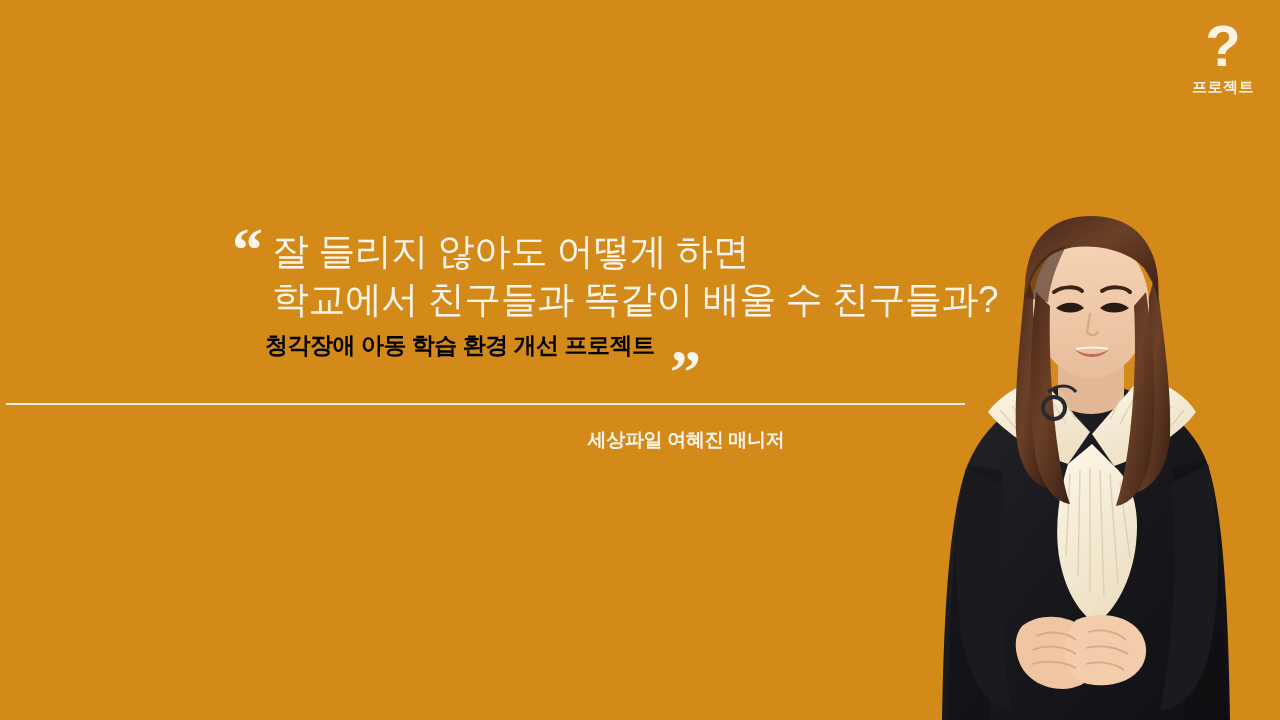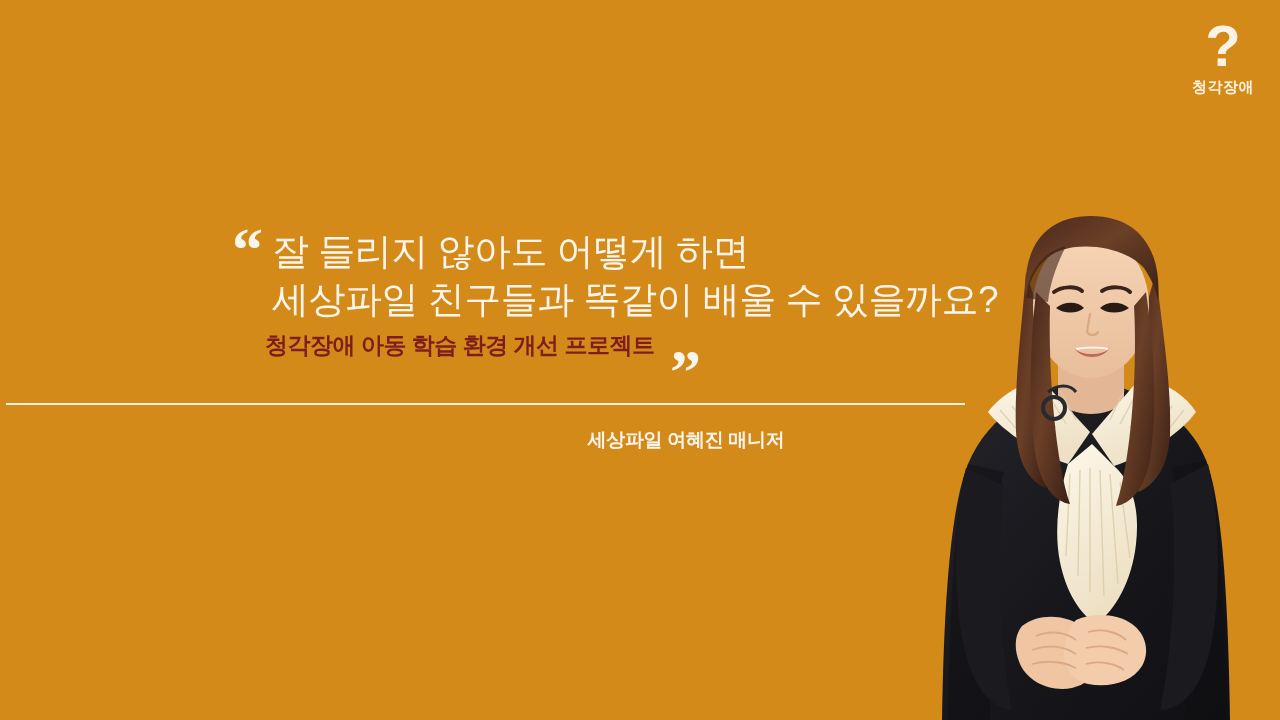--- a/index.html
+++ b/index.html
@@ -94,21 +94,21 @@
   }
   #qline1 { top: 16px; }
   #qline2 { top: 64px; }
   .qsub {
     position: absolute;
     left: 33px;
     top: 118px;
     font-size: 23px;
     line-height: 30px;
     font-weight: bold;
-    color: #7f1d1d;
+    color: #000000;
     white-space: nowrap;
     letter-spacing: -0.5px;
   }
 
   
   #divider {
     position: absolute;
     left: 6px;
     top: 403px;
     width: 959px;
@@ -129,21 +129,21 @@
     letter-spacing: -0.3px;
   }
 </style>
 </head>
 <body>
 
 <div id="stage" style="background: rgb(212, 138, 25);">
 
   <div id="logo">
     <span class="qmark">?</span>
-    <span class="brand">청각장애</span>
+    <span class="brand">프로젝트</span>
   </div>
 
   <div id="person">
     <svg viewBox="0 0 352 524" xmlns="http://www.w3.org/2000/svg">
       <defs>
         <linearGradient id="hairG" x1="0" y1="0" x2="1" y2="1">
           <stop offset="0%" stop-color="#4A281C"></stop>
           <stop offset="45%" stop-color="#6B4027"></stop>
           <stop offset="100%" stop-color="#3B2016"></stop>
         </linearGradient>
@@ -233,21 +233,21 @@
         <path d="M158 436 C 172 432 188 436 196 444"></path>
         <path d="M156 452 C 172 448 188 452 198 458"></path>
         <path d="M156 468 C 170 464 186 468 194 474"></path>
       </g>
     </svg>
   </div>
 
   <div id="quote-block">
     <span class="openquote">“</span>
     <div class="qline" id="qline1">잘 들리지 않아도 어떻게 하면</div>
-    <div class="qline" id="qline2">세상파일 친구들과 똑같이 배울 수 있을까요?</div>
+    <div class="qline" id="qline2">학교에서 친구들과 똑같이 배울 수 친구들과?</div>
     <div class="qsub">청각장애 아동 학습 환경 개선 프로젝트</div>
     <span class="closequote">”</span>
   </div>
 
   <div id="divider"></div>
 
   <div id="attribution">세상파일 여혜진 매니저</div>
 
 </div>
 

